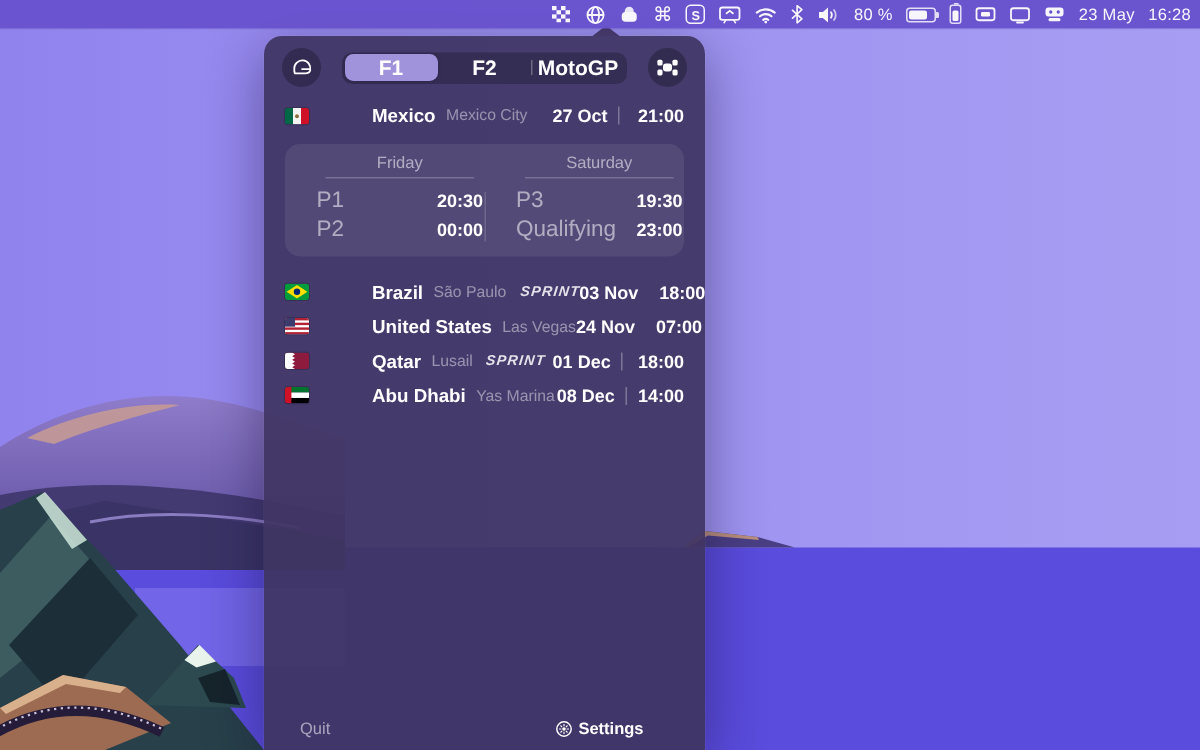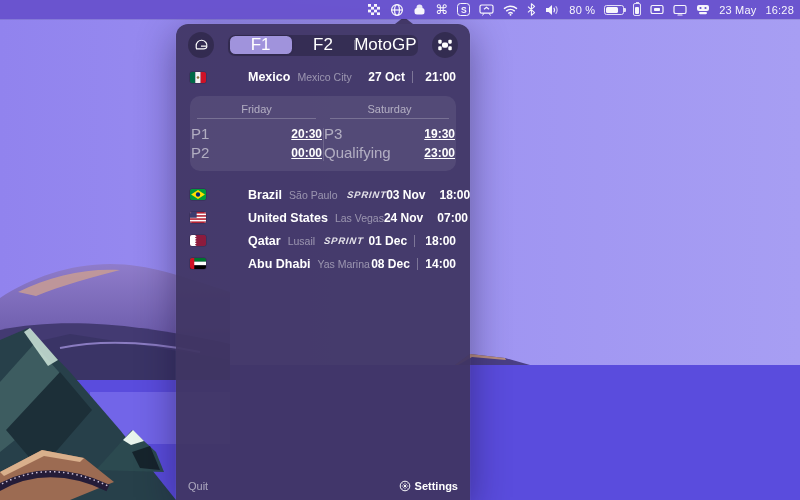--- a/index.html
+++ b/index.html
@@ -59,21 +59,21 @@
     background:rgba(0,0,0,0.25);
     display:flex; align-items:center; justify-content:center; flex:0 0 auto;
   }
 
   .tabs {
     flex:1; margin:0 14px; height:21px; display:flex;
     background:rgba(0,0,0,0.22); border-radius:7px; padding:1.5px;
   }
   .tab {
     flex:1; display:flex; align-items:center; justify-content:center;
-    font-size:17px; font-weight:normal; color:#fff; border-radius:5.5px;
+    font-size:14px; font-weight:bold; color:#fff; border-radius:5.5px;
     position:relative; cursor:default;
   }
   .tab.selected { background:#a093dc; box-shadow:0 0 3px rgba(0,0,0,.2); }
   .tab.sep::before { content:""; position:absolute; left:0; top:4px; bottom:4px; width:1px; background:rgba(255,255,255,.28); }
 
   
   .race-row { display:flex; align-items:center; padding:0 14px; height:23px; }
   .race-row.featured { height:22px; margin-top:1px; }
   .flag { width:16px; height:11px; border-radius:2px; overflow:hidden; flex:0 0 auto; box-shadow:0 0 0 .5px rgba(0,0,0,.25); }
   .flag svg { display:block; width:16px; height:11px; }
@@ -88,31 +88,31 @@
   .vdiv { width:1px; height:12px; background:rgba(255,255,255,.3); margin:0 7px; }
   .r-time { font-size:12px; font-weight:bold; width:36px; text-align:right; }
 
   
   .session-card {
     margin:8px 14px 12px; border-radius:10px;
     background:rgba(255,255,255,0.08);
     display:flex; position:relative; padding:7px 0 9px;
   }
   .session-card .col-div { position:absolute; left:50%; top:32px; bottom:10px; width:1px; background:rgba(255,255,255,.16); }
-  .sess-col { flex:1; padding:0 1px; }
+  .sess-col { flex:1; padding:0 1px;margin-left:20px; }
   .sess-day { text-align:center; font-size:11px; color:rgba(255,255,255,.55); padding-bottom:3px; }
   .sess-rule { height:1px; background:rgba(255,255,255,.22); margin:0 6px 5px; }
   .sess-row { display:flex; justify-content:space-between; align-items:center; height:19px; }
   .sess-name { font-size:15px; color:rgba(255,255,255,.55); }
-  .sess-time { font-size:12px; font-weight:bold;text-decoration:underline; }
+  .sess-time { font-size:12px; font-weight:bold; }
 
   .panel-footer {
-    position:absolute; left:0; right:0; bottom:0; height:24px;
+    position:absolute; left:0; right:17px; bottom:0; height:24px;
     display:flex; align-items:center; justify-content:space-between;
-    padding:0 12px 5px;
+    padding:0 24px 5px;
   }
   .quit { font-size:11px; color:rgba(255,255,255,.55); }
   .settings { display:flex; align-items:center; gap:4px; font-size:11px; font-weight:600; color:#fff; }
 </style>
 </head>
 <body>
 
 <div class="wallpaper">
   <svg viewBox="0 0 800 500" preserveAspectRatio="none">
     <defs>

